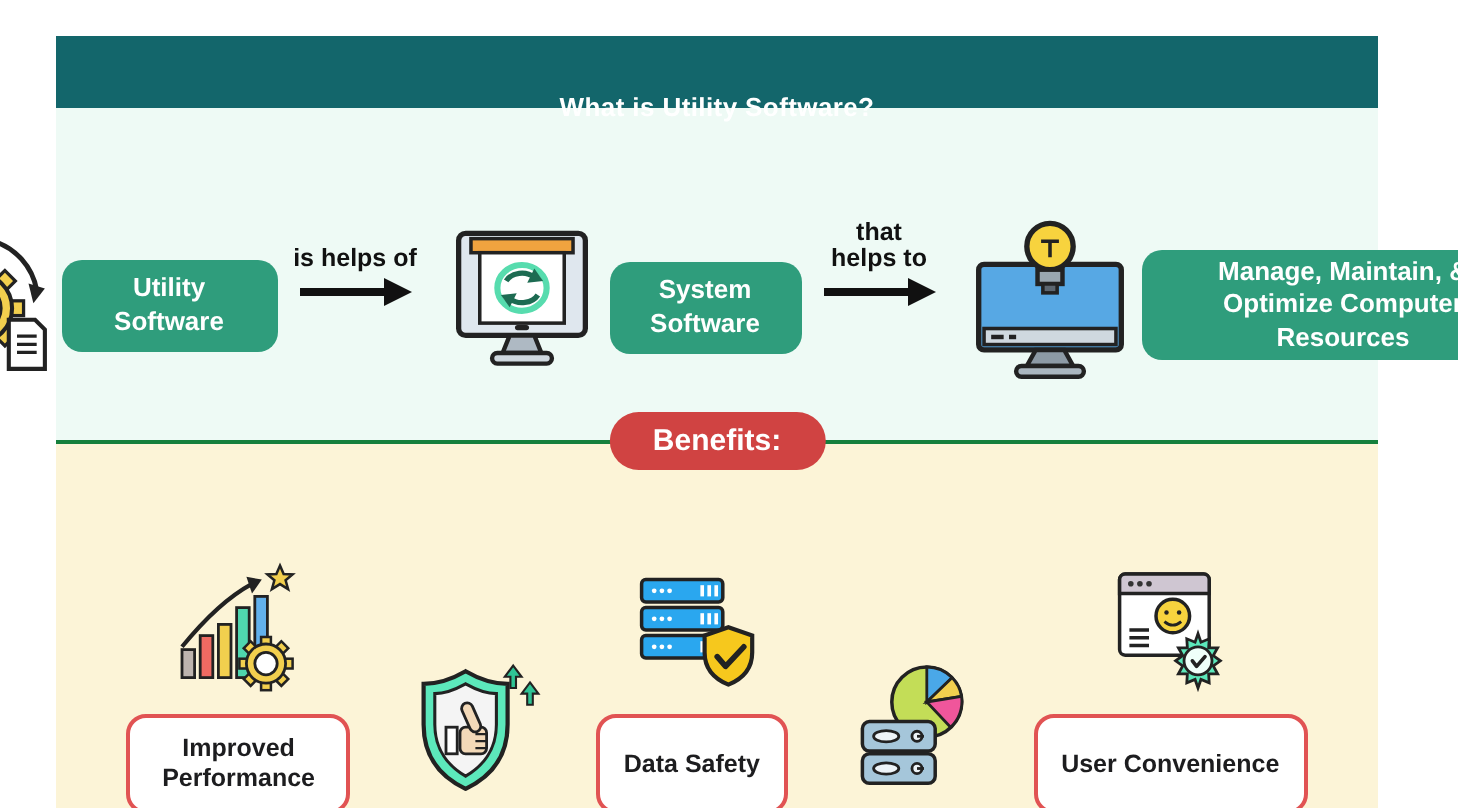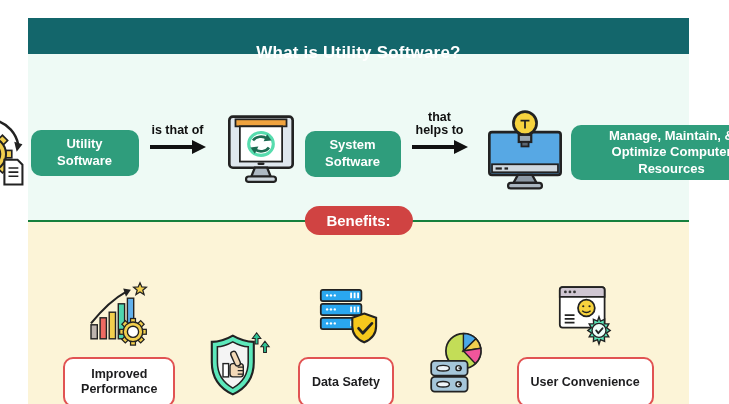--- a/index.html
+++ b/index.html
@@ -2,21 +2,21 @@
 <html><head>
 <meta charset="utf-8">
 <style>
   html,body{margin:0;padding:0;background:#fff;}
   .page{position:relative;width:729px;height:404px;background:#fff;overflow:hidden;
         font-family:"Liberation Sans",sans-serif;}
   .content{position:absolute;left:28px;top:18px;width:661px;height:367px;}
 
   
   .header{height:36px;background:#13666b;display:flex;align-items:center;justify-content:center;}
-  .header .title{color:#fff;font-size:17px;font-weight:bold;letter-spacing:.2px;margin-top:34px;}
+  .header .title{color:#fff;font-size:13px;font-weight:bold;letter-spacing:.2px;margin-top:34px;}
 
   
   .flow{height:166px;background:#eefaf5;display:flex;align-items:flex-end;justify-content:center;
         gap:8px;padding:0 4px 24px 4px;box-sizing:border-box;}
   .flow-node{display:flex;align-items:center;}
   .flow-node .icon{margin-bottom:5px;line-height:0;}
   .node-btn{background:#2f9d7c;color:#fff;font-weight:bold;font-size:13px;line-height:1.25;
             border-radius:10px;min-height:46px;display:flex;align-items:center;justify-content:center;
             text-align:center;padding:3px 10px;box-sizing:border-box;}
   .btn-1{width:108px;}
@@ -83,21 +83,21 @@
             <g>
               <path d="M70 62 h16 l6 6 v24 h-22 z" fill="#fff" stroke="#222" stroke-width="2.5"></path>
               <path d="M75 72 h12 M75 77 h12 M75 82 h12" stroke="#222" stroke-width="2"></path>
             </g>
           </svg>
         </span>
         <div class="node-btn btn-1">Utility Software</div>
       </div>
 
       <div class="flow-arrow first">
-        <div class="arrow-label">is that of</div>
+        <div class="arrow-label">is helps of</div>
         <span>
           <svg width="56" height="14" viewBox="0 0 56 14">
             <rect x="0" y="5" width="44" height="4" fill="#111"></rect>
             <polygon points="42,0 56,7 42,14" fill="#111"></polygon>
           </svg>
         </span>
       </div>
 
       <div class="flow-node">
         <span class="icon">

